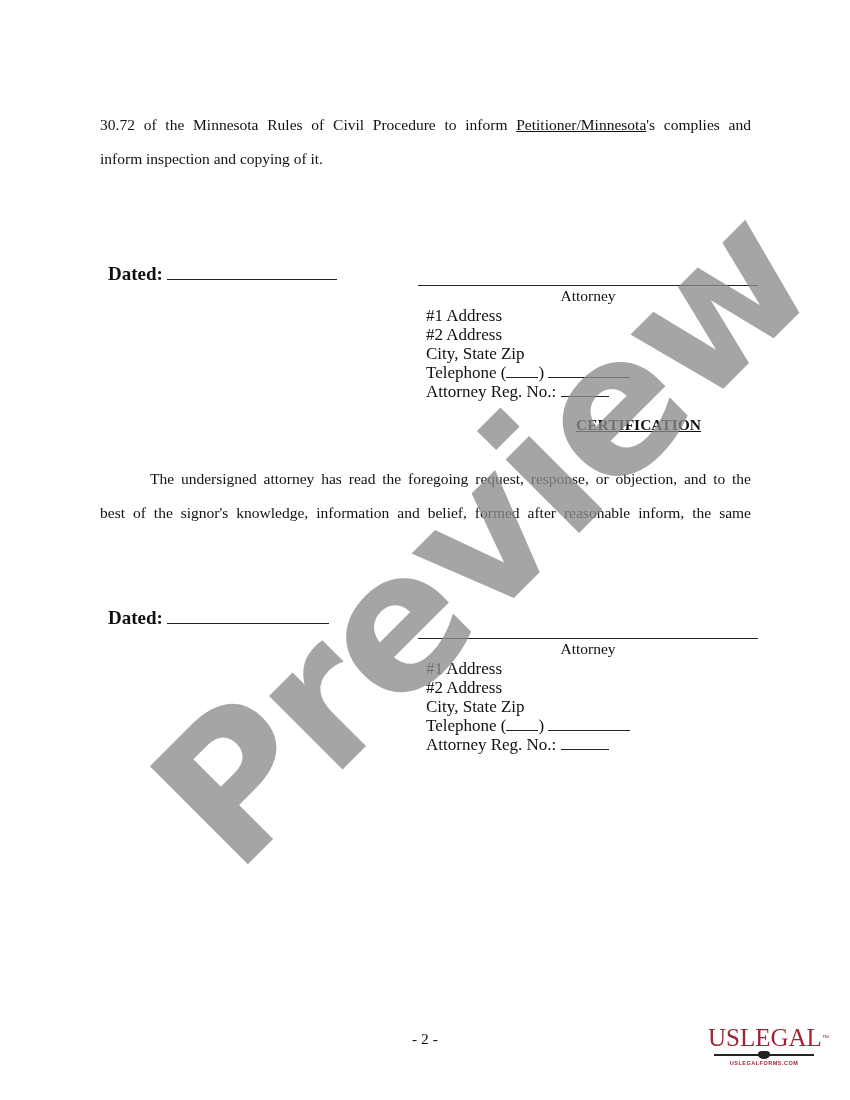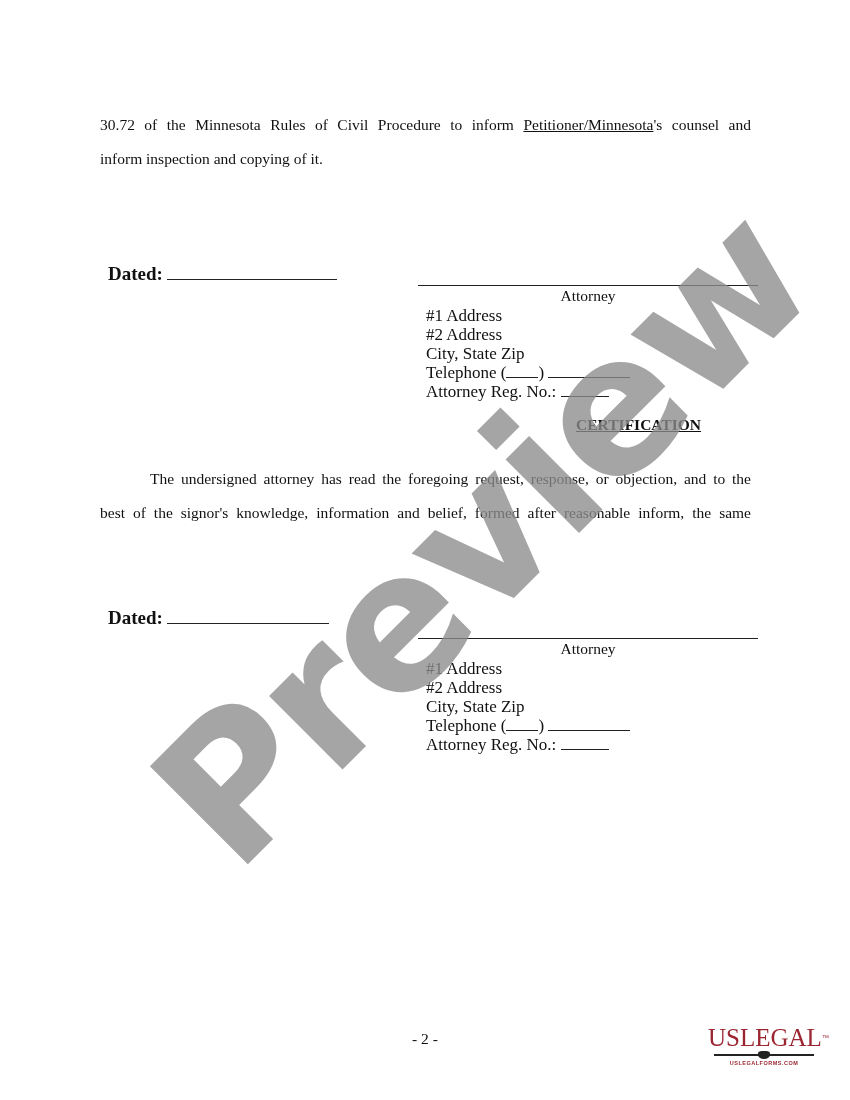--- a/index.html
+++ b/index.html
@@ -29,21 +29,21 @@
   .logo .eagle .bar { position: absolute; left: 0; right: 0; top: 3px; height: 2px; background: #222; }
   .logo .eagle .body { position: absolute; left: 44px; top: 0; width: 12px; height: 8px; background: #222; border-radius: 40% 40% 60% 60%; }
   .logo .site { font-family: "Liberation Sans", sans-serif; font-size: 5.5px; color: #9b2631; letter-spacing: 0.5px; font-weight: bold; }
 </style>
 </head>
 <body>
 
 <div class="page">
 
   <div class="para" style="top:108px;">
-    <div class="justify-last"><span>30.72 of the Minnesota Rules of Civil Procedure to inform </span><span class="u">Petitioner/Minnesota</span><span>'s counsel and</span></div>
+    <div class="justify-last"><span>30.72 of the Minnesota Rules of Civil Procedure to inform </span><span class="u">Petitioner/Minnesota</span><span>'s complies and</span></div>
     <div>inform inspection and copying of it.</div>
   </div>
 
   <div class="dated" style="top:263px;">
     <span>Dated:</span><span class="line" style="width:170px;"></span>
   </div>
   <div class="sig-line" style="top:285px;"></div>
   <div class="sig-title" style="top:287px;">Attorney</div>
   <div class="sig-block" style="top:306px;">
     <div>#1 Address</div>

